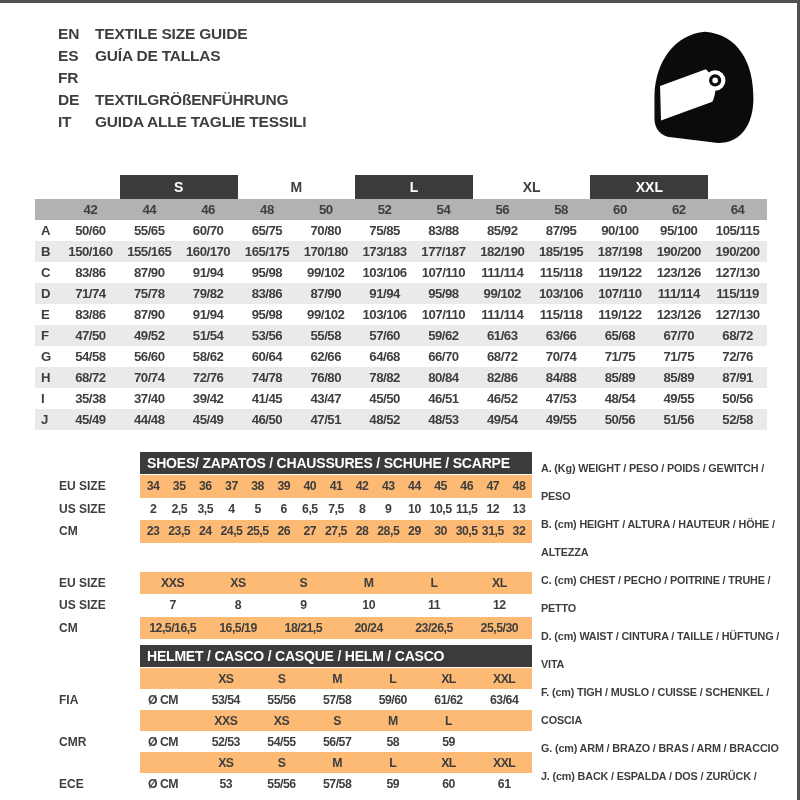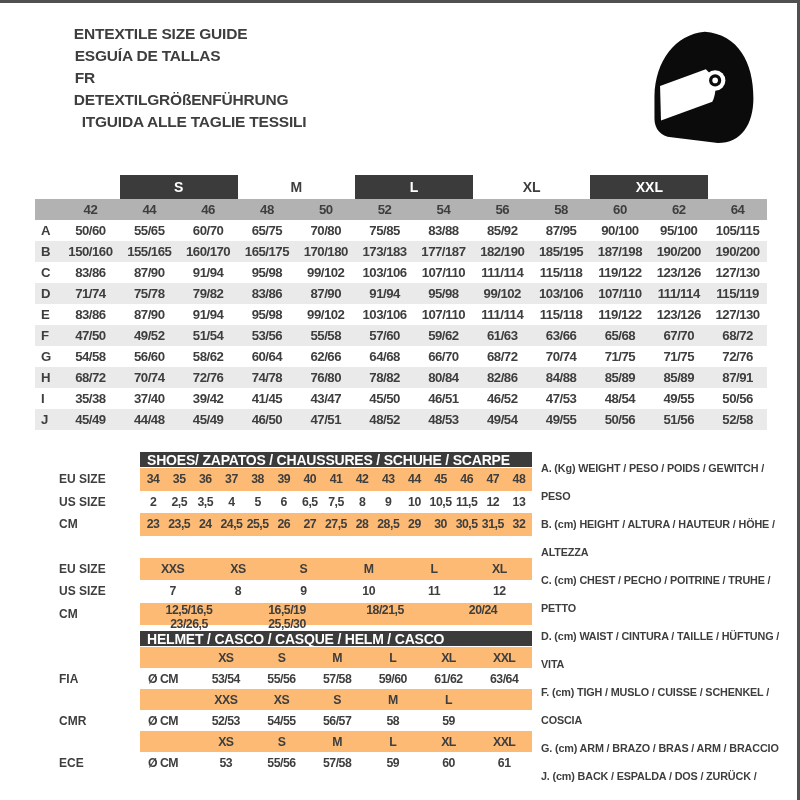--- a/index.html
+++ b/index.html
@@ -6,39 +6,39 @@
   body{
     width:800px;height:800px;background:#ffffff;overflow:hidden;
     font-family:"Liberation Sans", sans-serif;font-weight:bold;color:#3e3e3e;
   }
   .page{box-sizing:border-box;width:800px;height:800px;
     border-top:3px solid #505050;border-right:3px solid #505050;}
   
   .hdr{display:flex;justify-content:space-between;align-items:flex-start;
     padding:20px 34px 0 58px;}
   .lang-row{display:flex;line-height:22px;font-size:15.5px;letter-spacing:-0.2px;}
-  .lang-code{width:37px;text-align:right;}
+  .lang-code{width:37px;}
   .helmet-wrap{width:112px;height:118px;margin:4px 4px 0 0;}
   
   .textile{margin:30px 30px 0 35px;}
   .grp-row,.band,.m-row{display:grid;grid-template-columns:26px repeat(12,1fr);}
   .grp-row{height:24px;}
   .grp{display:flex;align-items:center;justify-content:center;font-size:14px;}
   .grp.boxed{background:#3b3b3b;color:#fff;}
   .band{background:#b2b2b2;height:21px;}
   .m-row{height:21px;}
   .m-row.stripe{background:#eaeaea;}
   .mcell{display:flex;align-items:center;justify-content:center;
     font-size:13.2px;letter-spacing:-0.5px;white-space:nowrap;}
   .mcell.letter{justify-content:flex-start;padding-left:6px;}
   
   .lower{display:flex;margin:22px 0 0 35px;}
   .left-col{width:497px;}
   .sub-table{margin-bottom:6px;}
-  .sub-title-row{display:flex;height:15px;margin-bottom:1px;}
+  .sub-title-row{display:flex;height:22px;margin-bottom:1px;}
   .sub-label-spacer{width:105px;}
   .dark-bar{width:392px;box-sizing:border-box;background:#3b3b3b;color:#fff;
     display:flex;align-items:center;padding-left:7px;font-size:14px;letter-spacing:-0.2px;}
   .sub-row{display:flex;height:22.5px;}
   .helmet-rows .sub-row{height:21px;}
   .sub-label{width:105px;box-sizing:border-box;display:flex;align-items:center;
     padding-left:24px;font-size:12px;}
   .sub-cells{width:392px;display:grid;}
   .sub-cells.stripe{background:#fdba74;text-align:right;}
   .scell{display:flex;align-items:center;justify-content:center;
@@ -359,21 +359,21 @@
                 <div class="scell">7</div>
                 <div class="scell">8</div>
                 <div class="scell">9</div>
                 <div class="scell">10</div>
                 <div class="scell">11</div>
                 <div class="scell">12</div>
               </div>
             </div>
             <div class="sub-row">
               <div class="sub-label">CM</div>
-              <div class="sub-cells stripe" style="grid-template-columns: repeat(4, 1fr);">
+              <div class="sub-cells stripe" style="grid-template-columns: repeat(6, 1fr);">
                 <div class="scell">12,5/16,5</div>
                 <div class="scell">16,5/19</div>
                 <div class="scell">18/21,5</div>
                 <div class="scell">20/24</div>
                 <div class="scell">23/26,5</div>
                 <div class="scell">25,5/30</div>
               </div>
             </div>
           </div>
       </div>

